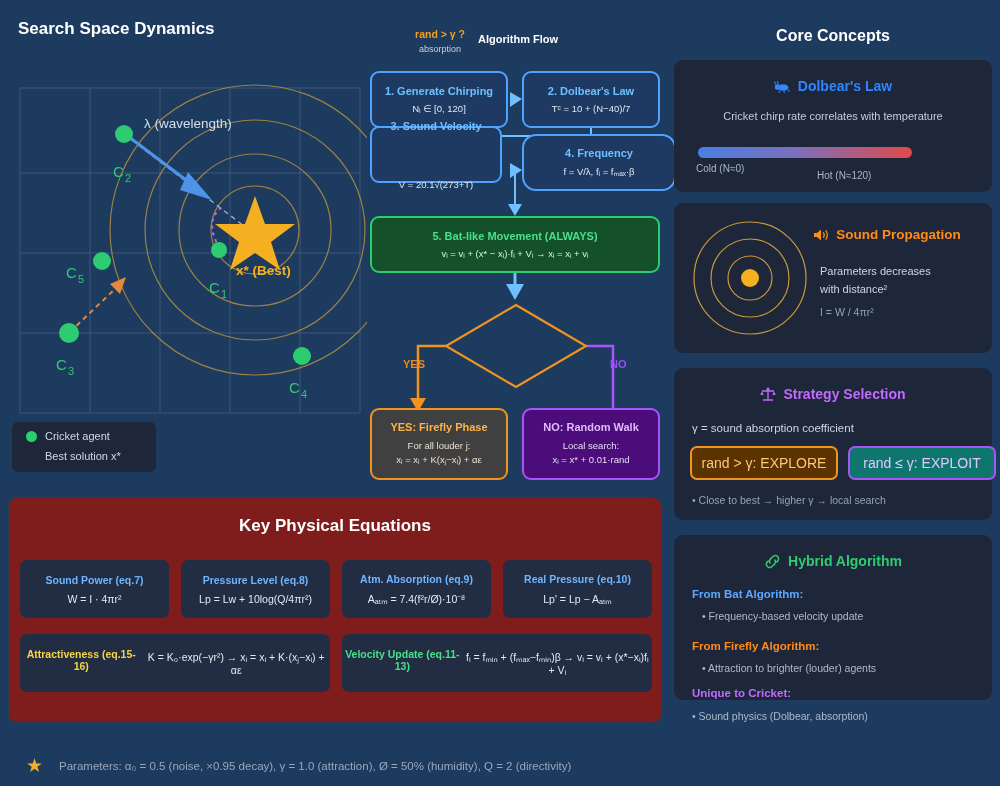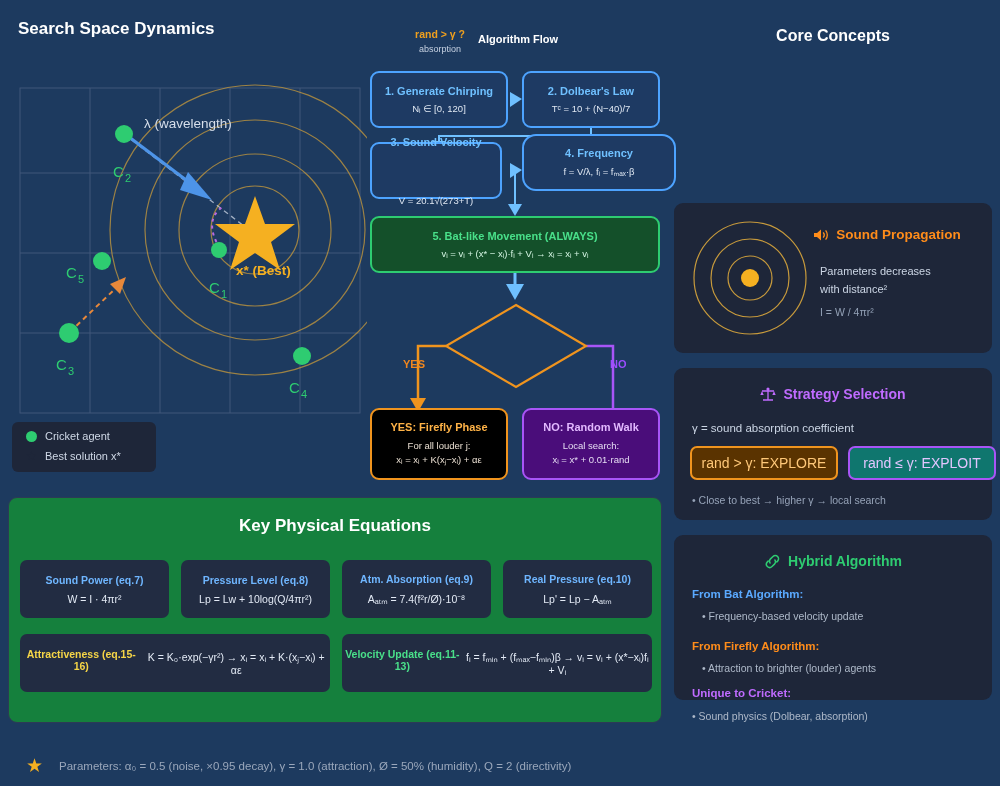--- a/index.html
+++ b/index.html
@@ -40,39 +40,39 @@
     position:absolute;border-radius:9px;box-sizing:border-box;
     display:flex;flex-direction:column;align-items:center;justify-content:center;
     text-align:center;padding:5px 6px;
   }
   .fbox .fh{font-size:11px;font-weight:bold;margin-bottom:6px;}
   .fbox .fb{font-size:9.5px;color:#dfe7f2;}
   .blue-box{background:#1e3a63;border:2px solid #4da3ff;}
   .blue-box .fh{color:#6fc0ff;}
   #box1{left:0px;top:71px;width:138px;height:57px;}
   #box2{left:152px;top:71px;width:138px;height:57px;}
-  #box3{left:0px;top:142px;width:132px;height:57px;gap:41px;}
+  #box3{left:0px;top:126px;width:132px;height:57px;gap:41px;}
   #box4{left:152px;top:134px;width:154px;height:57px;border-radius:14px;}
   #box5{left:0px;top:216px;width:290px;height:57px;background:#14502a;border:2px solid #2ecc71;}
   #box5 .fh{color:#49e08a;}
   #box5 .fb{color:#d5f5e3;}
 
   #diamond-wrap{position:absolute;left:76px;top:305px;width:140px;height:82px;}
   #diamond-label{
     position:absolute;left:0;top:28px;width:140px;text-align:center;
     font-size:10.5px;font-weight:bold;color:#f0a01e;
   }
   #diamond-sub{
     position:absolute;left:0;top:44px;width:140px;text-align:center;
     font-size:9px;color:#c6d1e2;
   }
   #yes-label{position:absolute;left:33px;top:358px;font-size:11px;font-weight:bold;color:#f0861e;}
   #no-label{position:absolute;left:240px;top:358px;font-size:11px;font-weight:bold;color:#9b4dff;}
 
-  #box-yes{left:0px;top:408px;width:138px;height:72px;background:#000000;border:2px solid #f0941e;}
+  #box-yes{left:0px;top:408px;width:138px;height:72px;background:#404040;border:2px solid #f0941e;}
   #box-yes .fh{color:#ffb347;}
   #box-yes .fb{color:#eadfd2;line-height:1.5;}
   #box-no{left:152px;top:408px;width:138px;height:72px;background:#4a0d7a;border:2px solid #a855f7;}
   #box-no .fh{color:#e2b9ff;}
   #box-no .fb{color:#e5dcf2;line-height:1.5;}
 
   
   #right-col{left:666px;top:0;width:334px;height:786px;}
   #core-title{position:absolute;width:100%;text-align:center;top:27px;font-size:16px;font-weight:bold;color:#fff;}
   .card{
@@ -114,21 +114,21 @@
   .hy-item{position:absolute;left:28px;font-size:10.5px;color:#aeb9c9;}
   #hy-h1{top:53px;color:#5aa9ff;}
   #hy-i1{top:75px;}
   #hy-h2{top:105px;color:#ff8c1a;}
   #hy-i2{top:127px;}
   #hy-h3{top:152px;color:#c06bff;}
 
   
   #eq-panel{
     position:absolute;left:8px;top:497px;width:654px;height:226px;
-    background:#15803d;border:1px solid #2c3a55;border-radius:9px;box-sizing:border-box;
+    background:#7f1d1d;border:1px solid #2c3a55;border-radius:9px;box-sizing:border-box;
   }
   #eq-title{width:100%;text-align:center;margin-top:18px;font-size:17px;font-weight:bold;color:#fff;}
   .eq-sm{
     position:absolute;top:62px;width:149px;height:58px;background:#222c42;border-radius:7px;
     display:flex;flex-direction:column;align-items:center;justify-content:center;text-align:center;
   }
   .eq-sm .eh{font-size:10.5px;font-weight:bold;color:#6fb6ff;margin-bottom:7px;}
   .eq-sm .eb{font-size:10.5px;color:#e3eaf5;}
   #eq1{left:11px;} #eq2{left:172px;} #eq3{left:333px;} #eq4{left:494px;}
   .eq-lg{
@@ -280,20 +280,35 @@
   <div class="fbox" id="box-no">
     <div class="fh">NO: Random Walk</div>
     <div class="fb">Local search:</div>
     <div class="fb">xᵢ = x* + 0.01·rand</div>
   </div>
 </div>
 
 <div class="col" id="right-col">
   <div id="core-title">Core Concepts</div>
 
+  <div class="card" id="card-dolbear">
+    <div class="card-h">
+      <svg width="17" height="13" viewBox="0 0 17 13">
+        <ellipse cx="9" cy="7.5" rx="5.5" ry="3.3" fill="#2f86ff"></ellipse>
+        <circle cx="3.4" cy="7.2" r="2.6" fill="#2f86ff"></circle>
+        <path d="M2.5 5.2 L0.4 1.6 M4.4 4.9 L3.4 1.0" stroke="#2f86ff" stroke-width="1.1" fill="none"></path>
+        <path d="M6 10.6 L4.6 12.6 M10 10.8 L10.4 12.8 M13.6 9.6 L15.6 11.6" stroke="#2f86ff" stroke-width="1.1"></path>
+      </svg>
+      <span>Dolbear's Law</span>
+    </div>
+    <div id="dolbear-desc">Cricket chirp rate correlates with temperature</div>
+    <div id="grad-bar"></div>
+    <div id="cold-lbl">Cold (N≈0)</div>
+    <div id="hot-lbl">Hot (N≈120)</div>
+  </div>
 
   <div class="card" id="card-sound">
     <svg id="sound-rings" width="120" height="122" viewBox="0 0 120 122">
       <g stroke="#c79a3c" fill="none" stroke-width="1.2">
         <circle cx="60" cy="61" r="56"></circle>
         <circle cx="60" cy="61" r="39"></circle>
         <circle cx="60" cy="61" r="22"></circle>
       </g>
       <circle cx="60" cy="61" r="9" fill="#f5b021"></circle>
     </svg>

